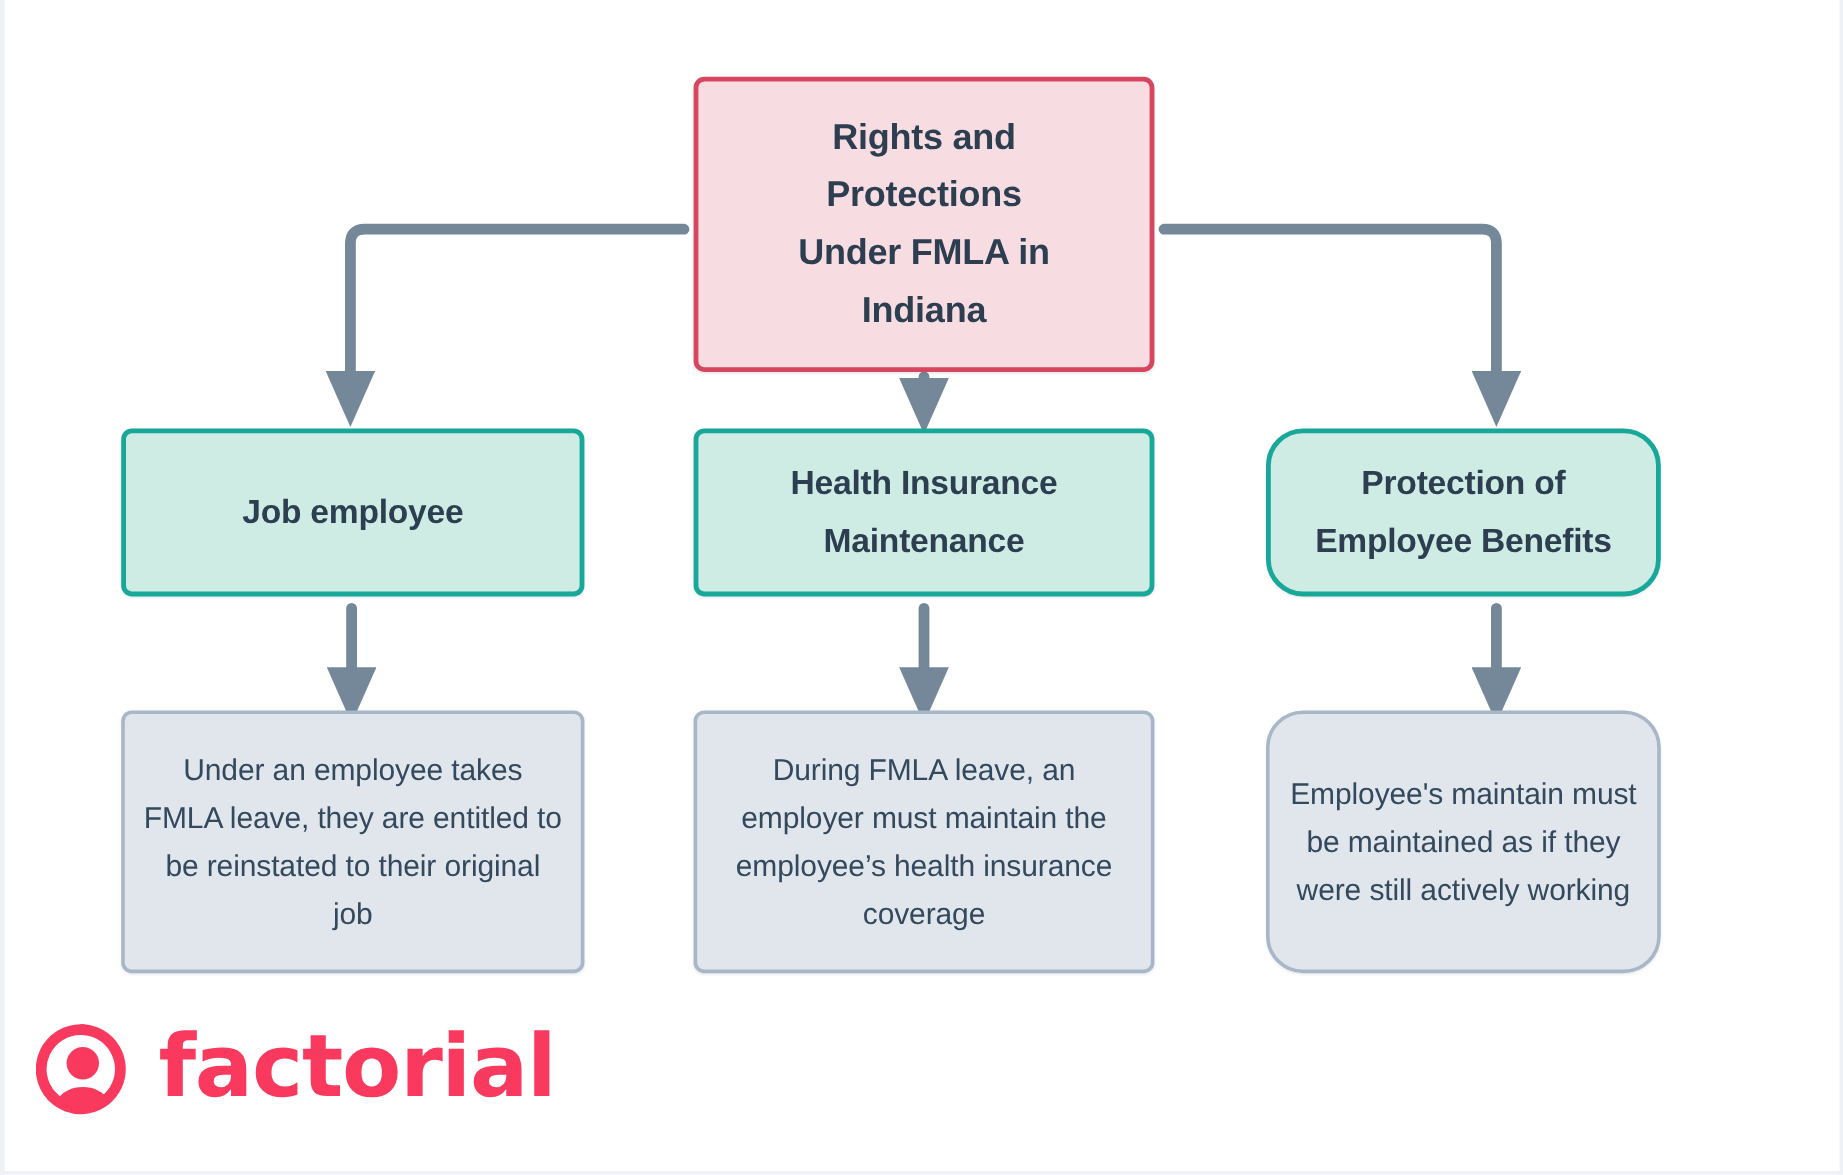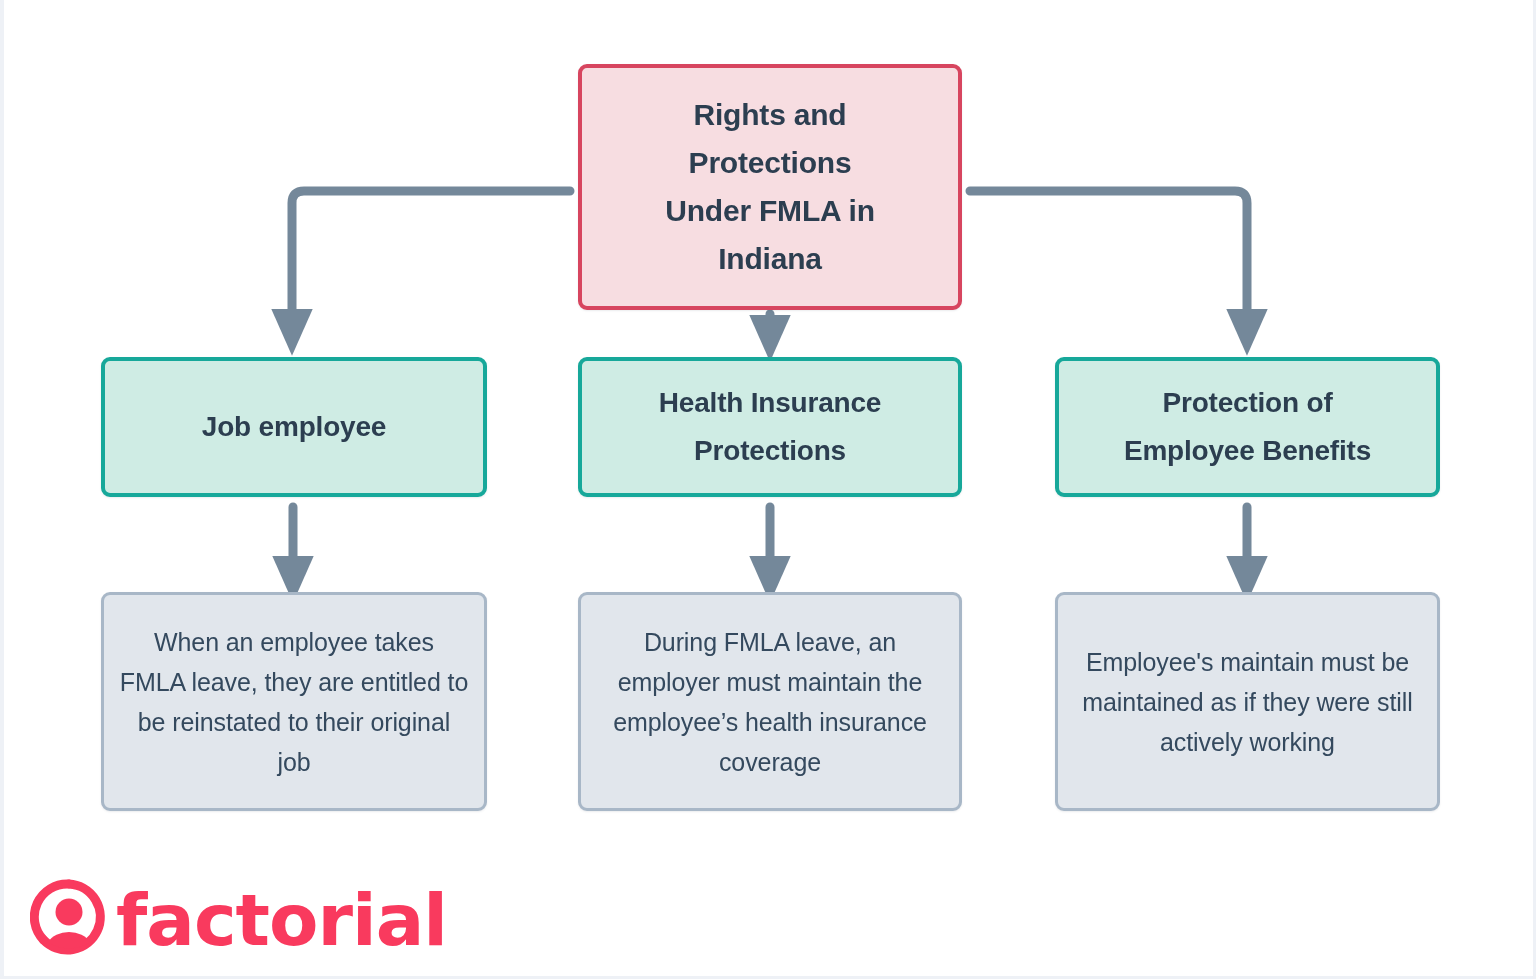--- a/index.html
+++ b/index.html
@@ -99,30 +99,30 @@
     font-weight: normal;
     line-height: 40px;
     letter-spacing: -0.1px;
     padding: 0 14px;
     box-sizing: border-box;
   }
 
   
   .col-left   { left: 97px;   width: 386px; }
   .col-middle { left: 574px;  width: 384px; }
-  .col-right  { left: 1051px; width: 385px; }
+  .col-right  { left: 1051px; width: 329px; border-radius: 31px; }
 
   
   #logo {
     position: absolute;
     left: 26px;
-    top: 878px;
+    top: 852px;
     display: flex;
-    align-items: flex-end;
-    gap: 8px;
+    align-items: flex-start;
+    gap: 24px;
   }
   #logo .mark { display: block; }
   #logo .wordmark {
     color: #f8days;
     color: #f93a5e;
     font-size: 72px;
     font-weight: bold;
     line-height: 72px;
     letter-spacing: -1px;
     font-family: "DejaVu Sans", sans-serif;
@@ -157,30 +157,30 @@
 Under FMLA in
 Indiana</span>
   </div>
 
   <div class="node node-cat col-left">
     <span class="label">Job employee</span>
   </div>
 
   <div class="node node-cat col-middle">
     <span class="label">Health Insurance
-Protections</span>
+Maintenance</span>
   </div>
 
   <div class="node node-cat col-right">
     <span class="label">Protection of
 Employee Benefits</span>
   </div>
 
   <div class="node node-desc col-left">
-    <span class="label">When an employee takes FMLA leave, they are entitled to be reinstated to their original job</span>
+    <span class="label">Under an employee takes FMLA leave, they are entitled to be reinstated to their original job</span>
   </div>
 
   <div class="node node-desc col-middle">
     <span class="label">During FMLA leave, an employer must maintain the employee’s health insurance coverage</span>
   </div>
 
   <div class="node node-desc col-right">
     <span class="label">Employee's maintain must be maintained as if they were still actively working</span>
   </div>
 

